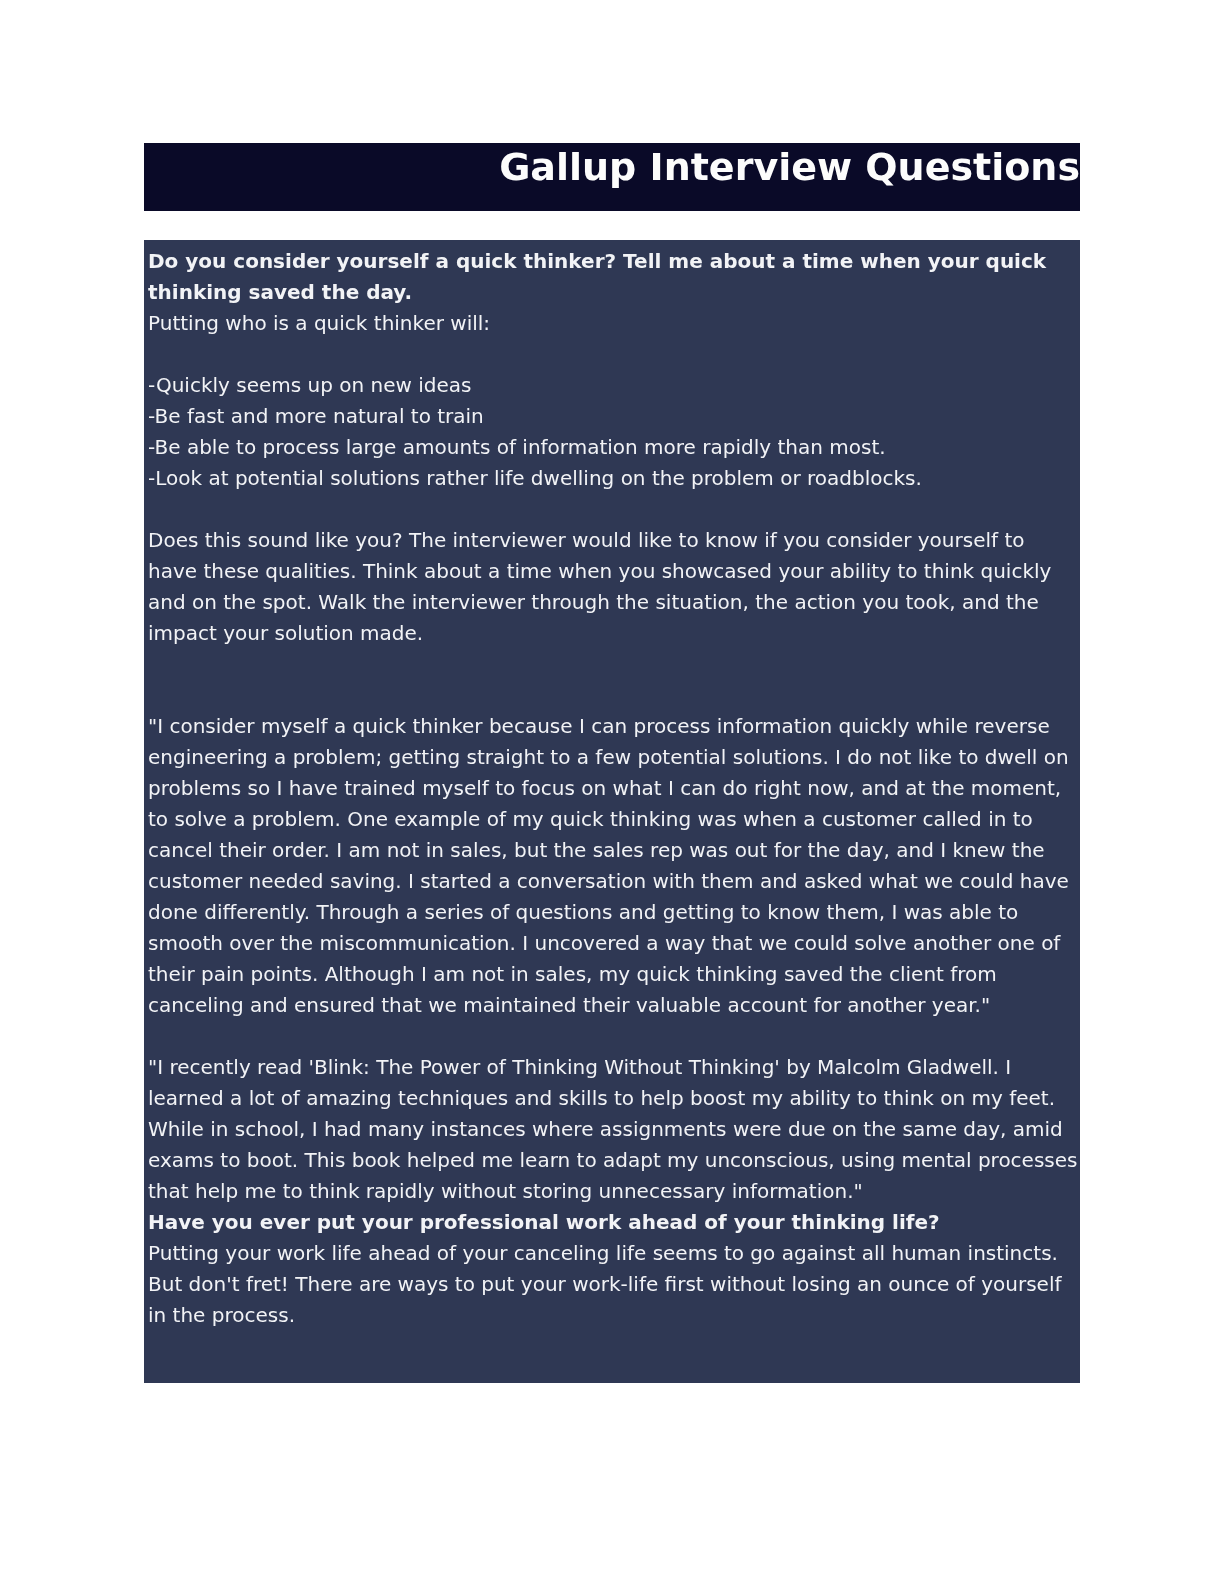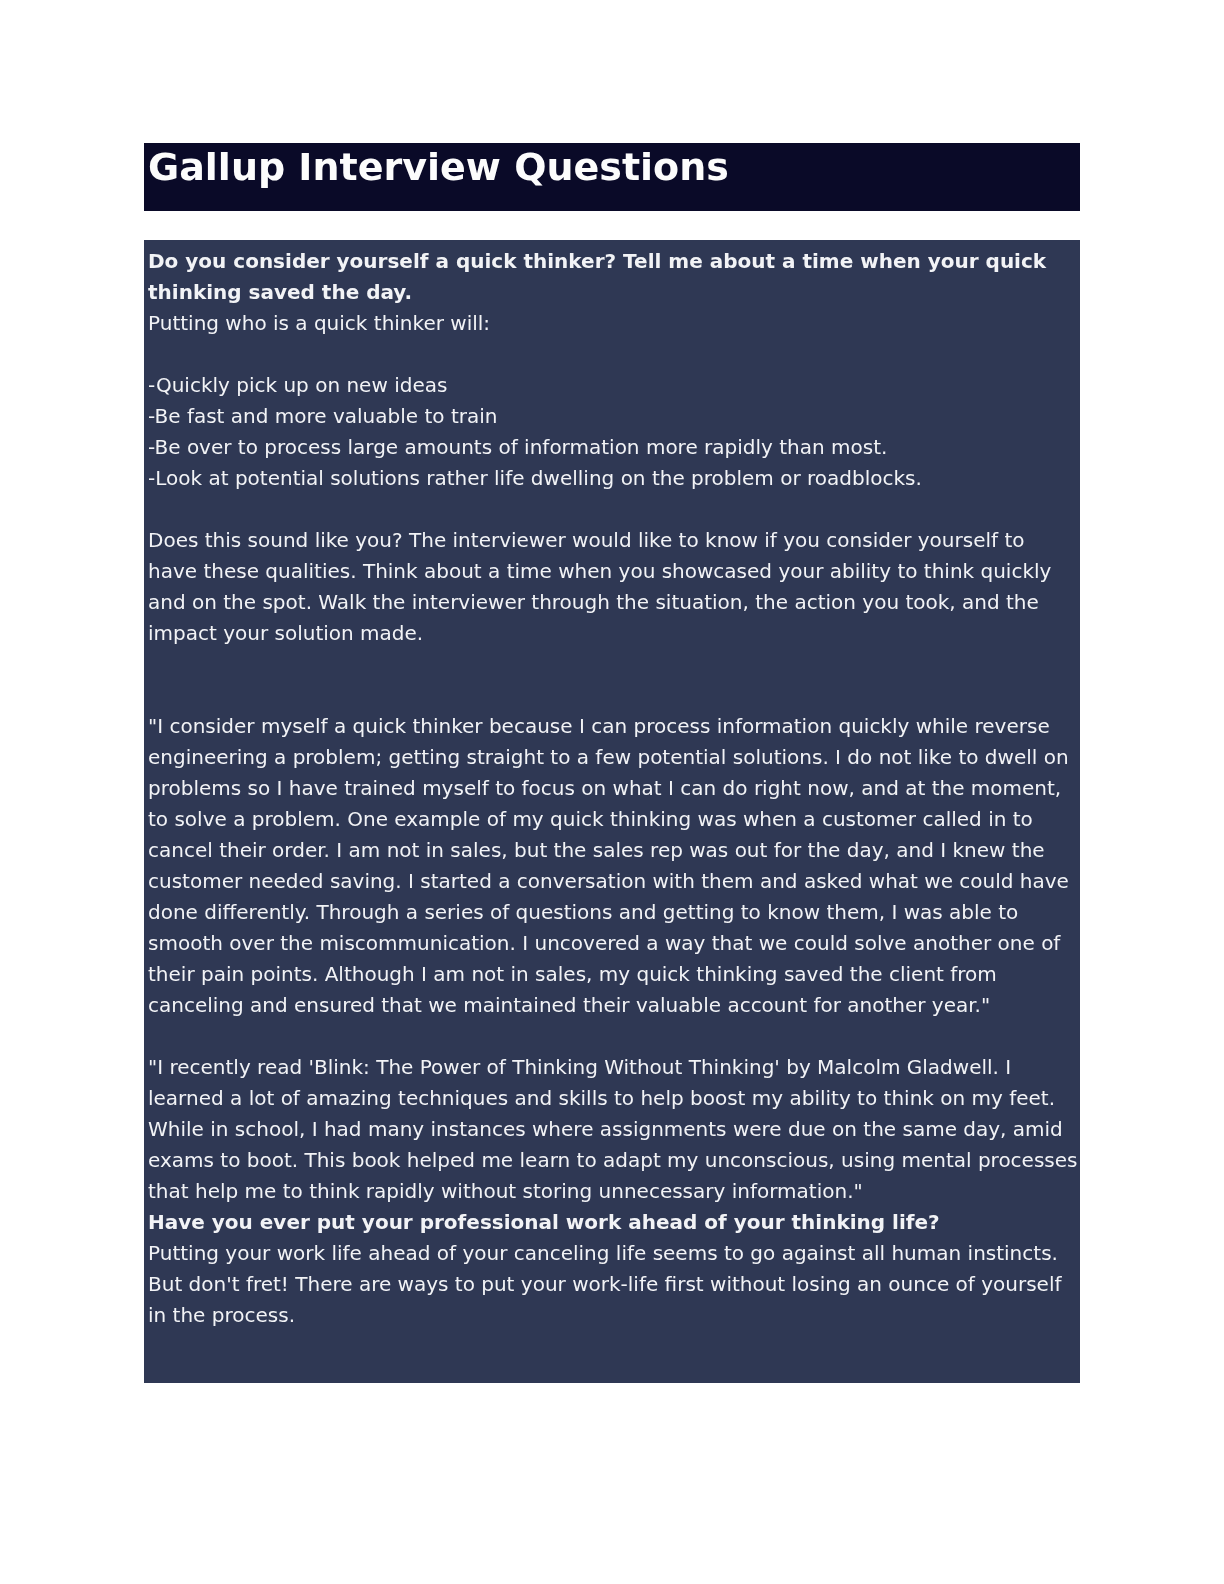--- a/index.html
+++ b/index.html
@@ -23,20 +23,21 @@
     background: var(--page-bg);
     overflow: hidden;
   }
   .header-bar {
     position: absolute;
     left: 144px;
     top: 143px;
     width: 936px;
     height: 68px;
     background: var(--header-bg);
+    text-align: right;
   }
   .header-bar h1 {
     margin: 0;
     padding: 1px 0 0 4px;
     font-size: 38px;
     line-height: 46px;
     font-weight: bold;
     color: var(--title-text);
     letter-spacing: 0px;
     white-space: nowrap;
@@ -64,23 +65,23 @@
 
   <header class="header-bar">
     <h1>Gallup Interview Questions</h1>
   </header>
 
   <main class="content-panel">
     <div id="content-blocks">
         <div class="para bold">Do you consider yourself a quick thinker? Tell me about a time when your quick thinking saved the day.</div>
         <div class="para">Putting who is a quick thinker will:</div>
         <div class="line-blank"></div>
-        <div class="para">-Quickly pick up on new ideas</div>
-        <div class="para">-Be fast and more valuable to train</div>
-        <div class="para">-Be over to process large amounts of information more rapidly than most.</div>
+        <div class="para">-Quickly seems up on new ideas</div>
+        <div class="para">-Be fast and more natural to train</div>
+        <div class="para">-Be able to process large amounts of information more rapidly than most.</div>
         <div class="para">-Look at potential solutions rather life dwelling on the problem or roadblocks.</div>
         <div class="line-blank"></div>
         <div class="para">Does this sound like you? The interviewer would like to know if you consider yourself to have these qualities. Think about a time when you showcased your ability to think quickly and on the spot. Walk the interviewer through the situation, the action you took, and the impact your solution made.</div>
         <div class="line-blank"></div>
         <div class="line-blank"></div>
         <div class="para">"I consider myself a quick thinker because I can process information quickly while reverse engineering a problem; getting straight to a few potential solutions. I do not like to dwell on problems so I have trained myself to focus on what I can do right now, and at the moment, to solve a problem. One example of my quick thinking was when a customer called in to cancel their order. I am not in sales, but the sales rep was out for the day, and I knew the customer needed saving. I started a conversation with them and asked what we could have done differently. Through a series of questions and getting to know them, I was able to smooth over the miscommunication. I uncovered a way that we could solve another one of their pain points. Although I am not in sales, my quick thinking saved the client from canceling and ensured that we maintained their valuable account for another year."</div>
         <div class="line-blank"></div>
         <div class="para">"I recently read 'Blink: The Power of Thinking Without Thinking' by Malcolm Gladwell. I learned a lot of amazing techniques and skills to help boost my ability to think on my feet. While in school, I had many instances where assignments were due on the same day, amid exams to boot. This book helped me learn to adapt my unconscious, using mental processes that help me to think rapidly without storing unnecessary information."</div>
         <div class="para bold">Have you ever put your professional work ahead of your thinking life?</div>
         <div class="para">Putting your work life ahead of your canceling life seems to go against all human instincts. But don't fret! There are ways to put your work-life first without losing an ounce of yourself in the process.</div>

